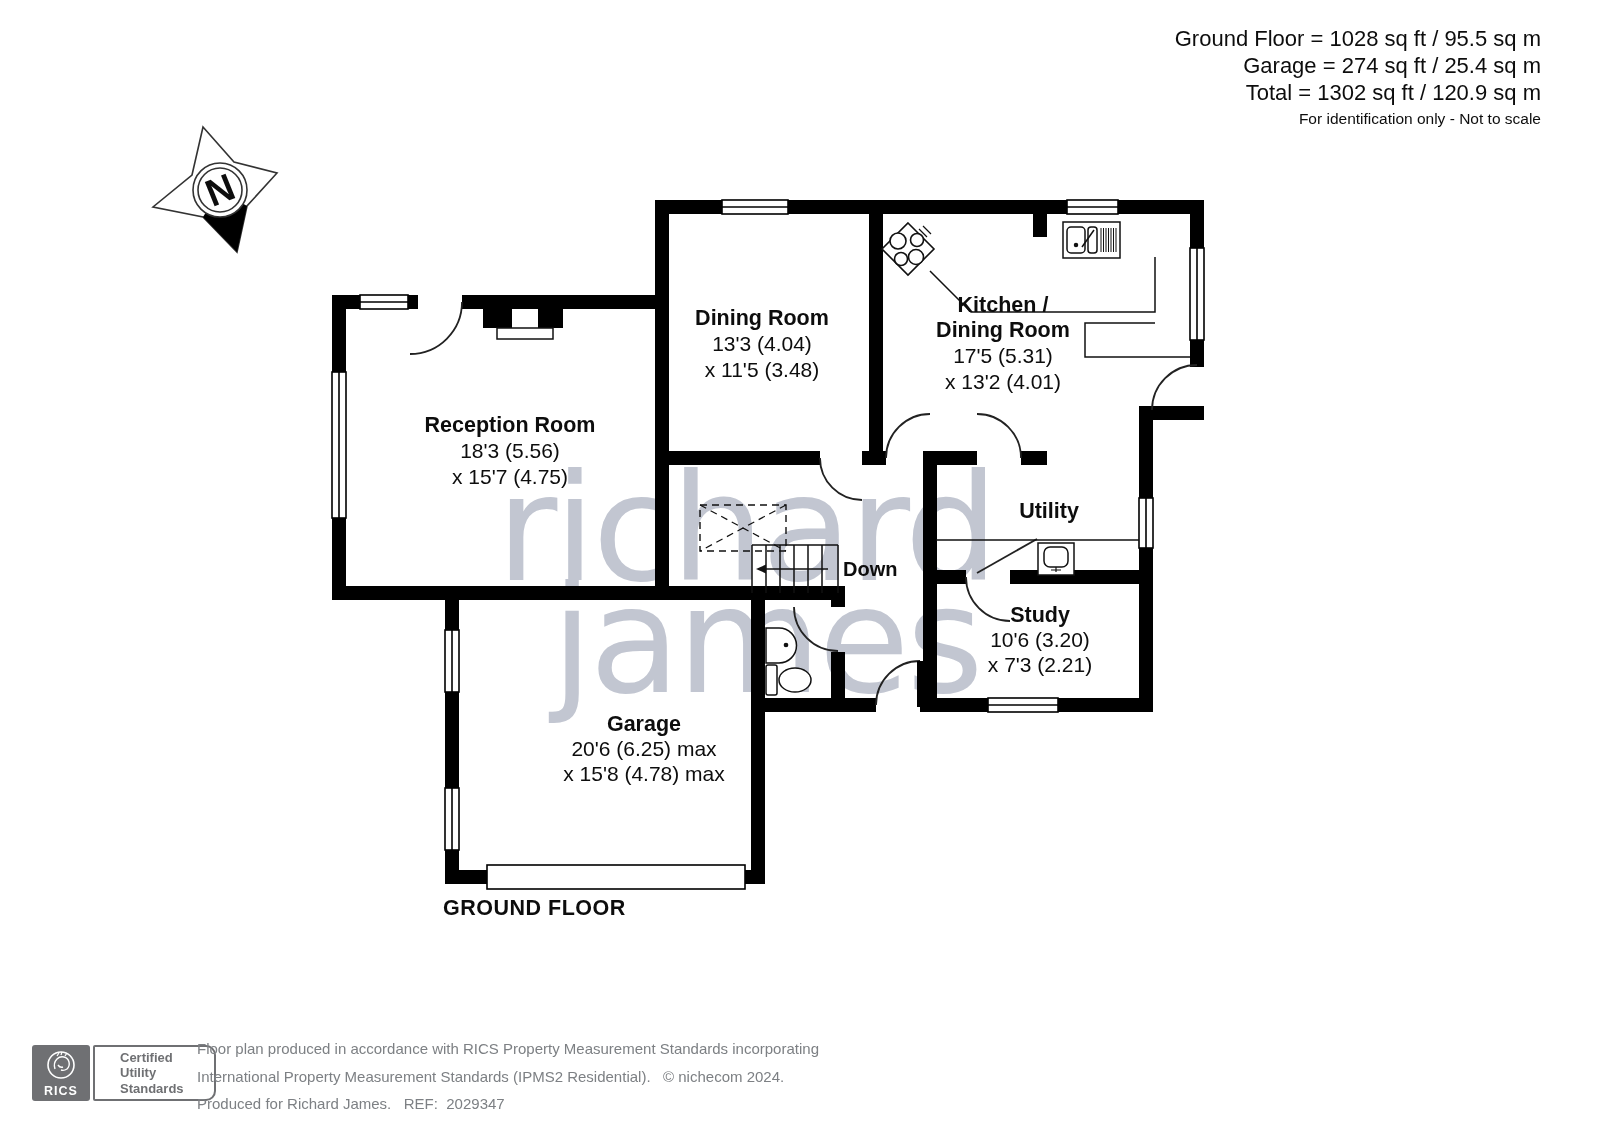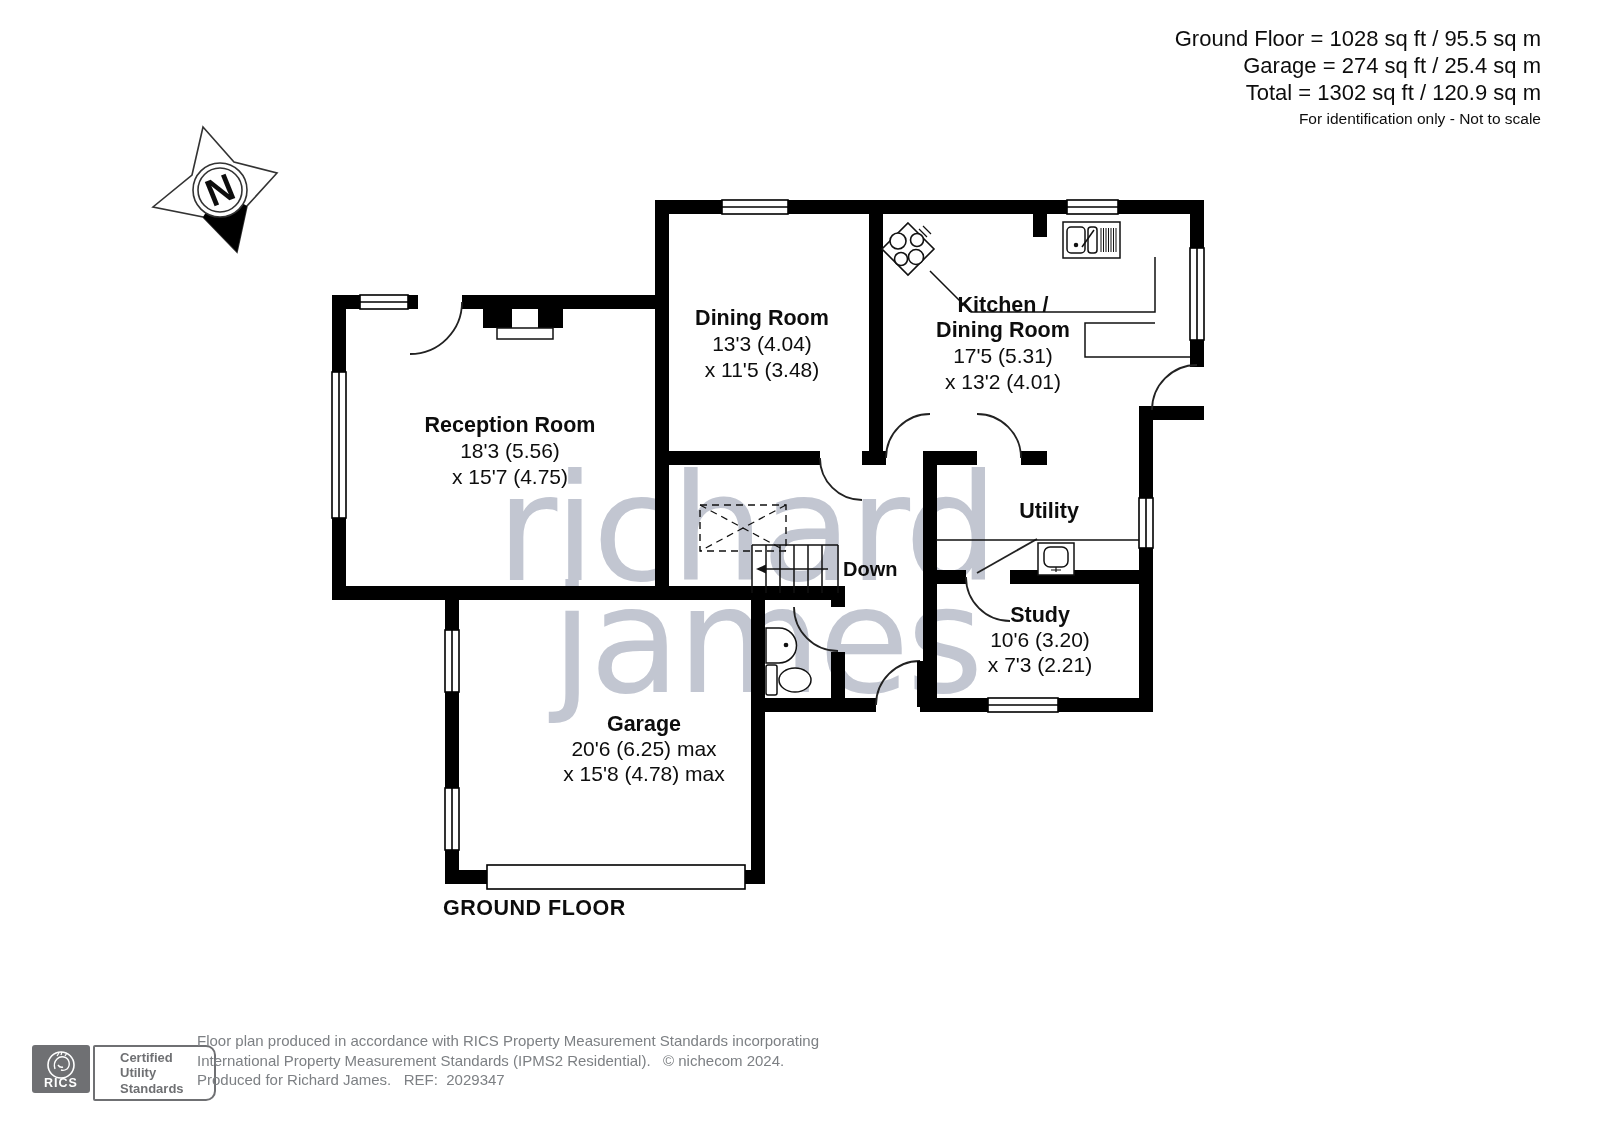--- a/index.html
+++ b/index.html
@@ -9,30 +9,30 @@
   svg text{font-family:"Liberation Sans",sans-serif;fill:#0d0d0d;}
   .wm{font-family:"DejaVu Sans",sans-serif;font-size:148px;letter-spacing:-3px;fill:#c2c6d1;}
   .rname{font-size:21.5px;font-weight:bold;}
   .rdim{font-size:21px;}
   .stat{font-size:22px;}
   .statnote{font-size:15.5px;}
   .downlbl{font-size:20px;font-weight:bold;}
   .title{font-size:21.5px;font-weight:bold;letter-spacing:.5px;}
   .nlet{font-size:38px;font-weight:bold;}
   .footer{position:absolute;left:0;top:1026px;width:1599px;height:100px;}
-  .rics-badge{position:absolute;left:32px;top:19px;width:58px;height:48px;background:#6f7073;
+  .rics-badge{position:absolute;left:32px;top:19px;width:58px;height:56px;background:#6f7073;
       border-radius:3px;color:#fff;text-align:center;}
   .rics-badge .ricstxt{position:absolute;left:0;right:0;bottom:3px;font-size:12.5px;font-weight:bold;
       letter-spacing:1px;}
   .cpm-box{position:absolute;left:93px;top:19px;width:94px;height:52px;border:2px solid #6f7073;
       border-radius:2px 10px 10px 2px;background:#fff;display:flex;flex-direction:column;
       justify-content:center;padding-left:25px;}
   .cpm-box div{font-size:13px;font-weight:bold;color:#6f7073;line-height:15.5px;}
   .disclaimer{position:absolute;left:197px;top:5px;color:#7d8084;font-size:15px;line-height:19.5px;}
-  .disclaimer div{white-space:pre-wrap;}
+  .disclaimer div{white-space:pre-wrap;margin-top:8px;}
 </style>
 </head>
 <body>
 
 <div class="page">
 
 <svg width="1599" height="1131" viewBox="0 0 1599 1131">
 
   <g>
     <text class="wm" x="746" y="580" text-anchor="middle">richard</text>

